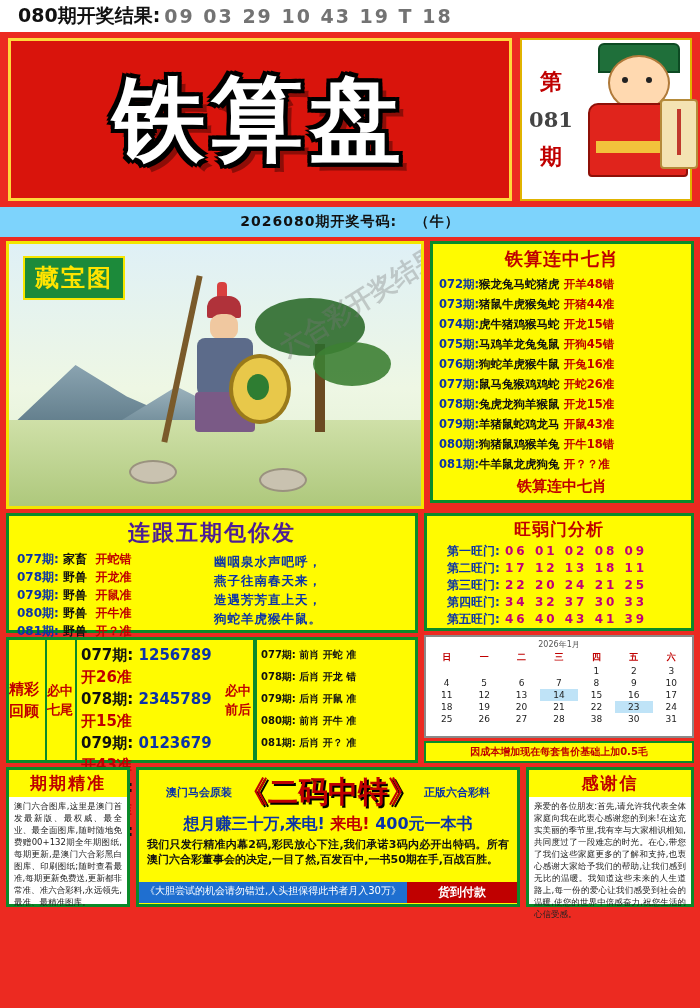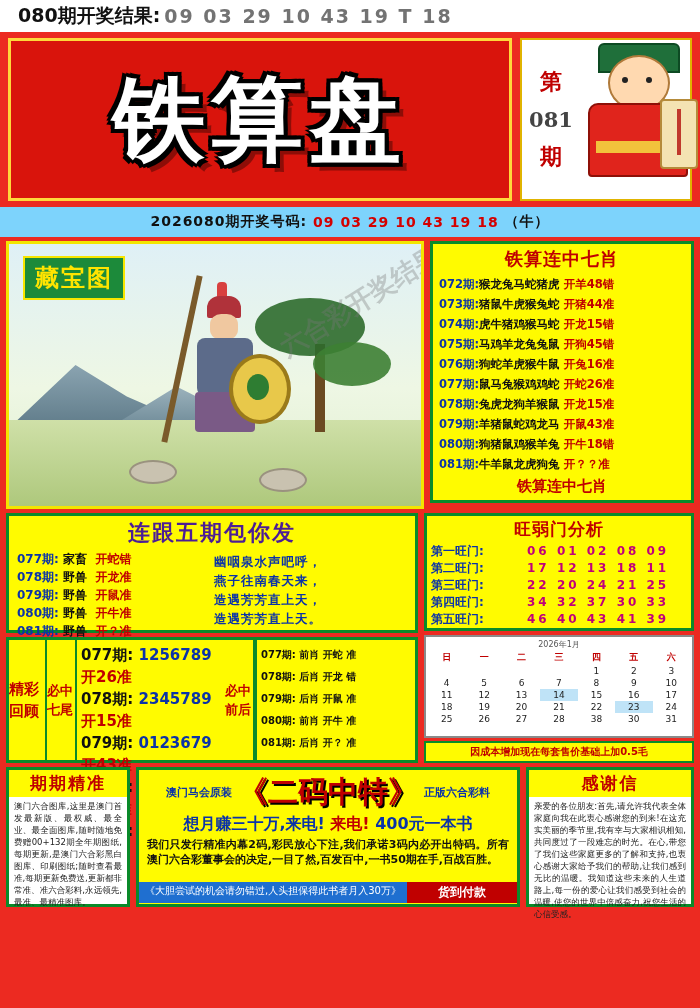--- a/index.html
+++ b/index.html
@@ -157,23 +157,23 @@
   .recall-col div{font-size:15px;line-height:22px;color:#111;font-weight:bold;}
   .recall-col .n{color:#0b33a8;}
   .recall-col .r{color:#c00000;}
   .recall-col2{width:150px;padding:4px 4px;border-left:2px solid #0a8a2a;}
   .recall-col2 div{font-size:10px;line-height:22px;color:#111;font-weight:bold;}
 
   .right2{flex:1;display:flex;flex-direction:column;}
   .wangruo{background:#fffb00;border:3px solid #0a8a2a;box-sizing:border-box;}
   .wangruo h3{margin:0;text-align:center;color:#c00000;font-size:17px;padding:2px 0;
     font-family:"DejaVu Serif","Liberation Serif",serif;letter-spacing:1px;}
-  .wr-row{display:flex;font-size:12px;font-weight:bold;line-height:17px;padding-left:4px;}
+  .wr-row{display:flex;font-size:12px;font-weight:bold;line-height:17px;padding-left:20px;}
   .wr-row .lab{color:#0b33a8;width:58px;}
-  .wr-row .val{color:#c0007a;letter-spacing:3px;margin-left:38px;}
+  .wr-row .val{color:#c0007a;letter-spacing:3px;}
   .calbox{margin-top:4px;flex:1;background:#ffffff;border:2px solid #8a8a8a;box-sizing:border-box;padding:2px;}
   .calbox .caption{font-size:8px;color:#555;text-align:center;}
   table.cal{width:100%;border-collapse:collapse;font-size:9px;}
   table.cal th{color:#c00000;font-weight:bold;padding:1px 0;}
   table.cal td{text-align:center;color:#222;padding:1px 0;}
   table.cal td.blue{background:#bfe3f7;}
   .note{
     margin-top:3px;background:#fffb00;border:2px solid #0a8a2a;font-size:10px;color:#c00000;
     text-align:center;font-weight:bold;padding:2px 0;box-sizing:border-box;
   }
@@ -229,21 +229,21 @@
         <div class="belt"></div>
         <div class="scroll">
             <i></i>
           </div>
       </div>
     </div>
   </div>
 
   <div class="drawbar">
     <span>2026080期开奖号码:</span>&nbsp;
-    <span class="red">09  03  29  10  43  19  18</span>&nbsp;
+    &nbsp;
     <span>（牛）</span>
   </div>
 
   <div class="mid">
     <div class="pic-box">
       <div class="pic-sky"></div>
       <div class="mountain"></div>
       <div class="mountain2"></div>
       <div class="ground"></div>
       <div class="tree-trunk"></div>
@@ -292,21 +292,21 @@
             <div><span class="k">077期:</span> <span>家畜</span>&nbsp;&nbsp;<span class="r">开蛇错</span></div>
             <div><span class="k">078期:</span> <span>野兽</span>&nbsp;&nbsp;<span class="r">开龙准</span></div>
             <div><span class="k">079期:</span> <span>野兽</span>&nbsp;&nbsp;<span class="r">开鼠准</span></div>
             <div><span class="k">080期:</span> <span>野兽</span>&nbsp;&nbsp;<span class="r">开牛准</span></div>
             <div><span class="k">081期:</span> <span>野兽</span>&nbsp;&nbsp;<span class="r">开？准</span></div>
           </div>
           <div class="lp-right">
             <div>幽咽泉水声吧呼，</div>
             <div>燕子往南春天来，</div>
             <div>造遇芳芳直上天，</div>
-            <div>造遇芳芳直上天。</div>
+            <div>狗蛇羊虎猴牛鼠。</div>
           </div>
         </div>
       </div>
 
       <div class="recall">
         <div class="recall-label">精彩回顾</div>
         <div class="recall-mid">必中七尾</div>
         <div class="recall-col">
           <div><span>077期:</span> <span class="n">1256789</span> <span class="r">开26准</span></div>
           <div><span>078期:</span> <span class="n">2345789</span> <span class="r">开15准</span></div>

